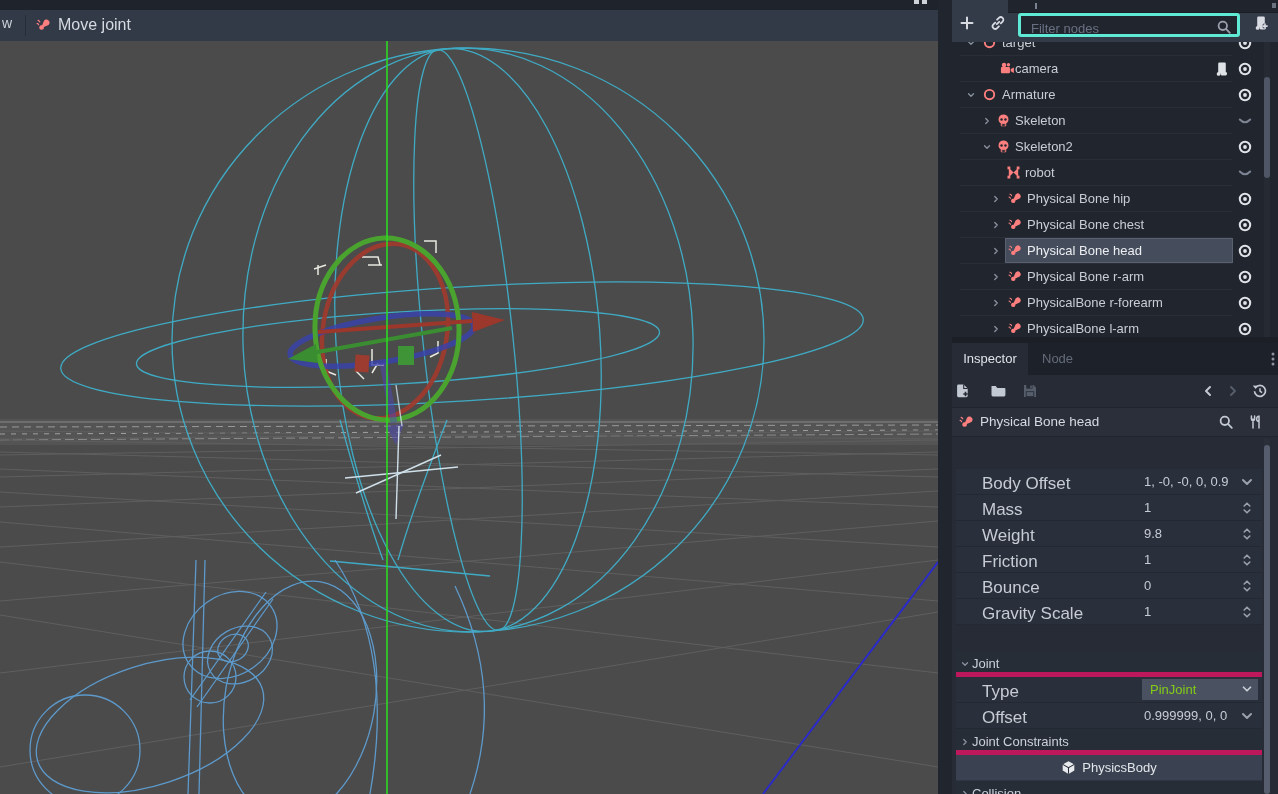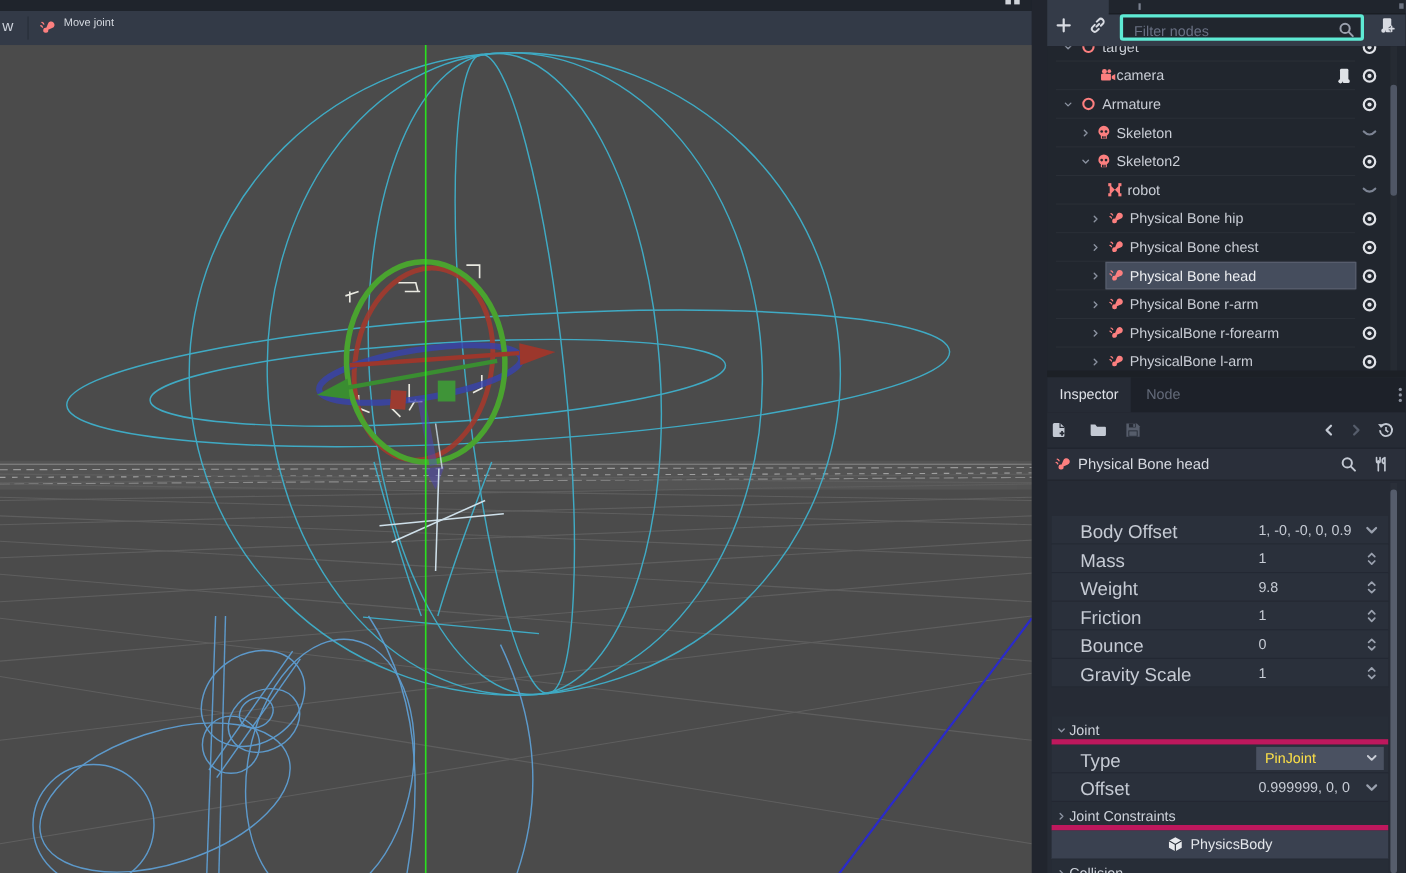--- a/index.html
+++ b/index.html
@@ -5,21 +5,21 @@
   html,body{margin:0;padding:0;background:#1d2127;font-family:"Liberation Sans",sans-serif;}
   #stage{position:relative;width:1278px;height:794px;overflow:hidden;background:#21252e;}
   .abs{position:absolute;}
   .ic{display:block;}
   
   #vp-topstrip{left:0;top:0;width:938px;height:10px;background:#1f242c;}
   #vp-toolbar{left:0;top:10px;width:938px;height:31px;background:#333a47;border-bottom:1px solid #262b35;}
   #vp-toolbar .wlab{position:absolute;left:2px;top:5px;color:#ccd1da;font-size:14px;}
   #vp-toolbar .sep{position:absolute;left:25px;top:5px;width:1px;height:21px;background:#272d38;}
   #vp-toolbar .boneic{position:absolute;left:36px;top:7px;color:#fc7f7f;}
-  #vp-toolbar .tlab{position:absolute;left:58px;top:6px;color:#d6dae1;font-size:10px;}
+  #vp-toolbar .tlab{position:absolute;left:58px;top:6px;color:#d6dae1;font-size:16px;}
   #viewport{left:0;top:41px;width:938px;height:753px;background:#4b4b4b;}
   
   #dockgap{left:938px;top:0;width:14px;height:794px;background:#21252e;}
   #dock{left:952px;top:0;width:326px;height:794px;}
   #scene-header{position:absolute;left:0;top:0;width:326px;height:42px;background:#343b48;}
   #scene-tabshadow{position:absolute;left:56px;top:0;width:270px;height:12px;background:#20252d;border-bottom:1px solid #191d24;}
   .hbtn{position:absolute;top:15px;color:#d8dbe2;}
   #filter-wrap{position:absolute;left:66px;top:13px;width:222px;height:24px;background:#21262e;border:3px solid #5eead4;border-radius:3px;box-sizing:border-box;}
   #filter-wrap input{position:absolute;left:8px;top:2px;width:180px;height:18px;background:transparent;border:none;outline:none;color:#a9aeba;font-size:13px;font-family:"Liberation Sans",sans-serif;}
   #filter-wrap input::placeholder{color:#697083;}
@@ -58,21 +58,21 @@
   #plist{position:absolute;left:4px;top:0;width:306px;height:357px;}
   .prow{position:absolute;left:0;width:306px;height:26px;background:#2a303b;border-bottom:1px solid #232833;box-sizing:border-box;}
   .prow .plbl{position:absolute;left:26px;top:5px;font-size:17px;color:#c6cbd4;white-space:nowrap;}
   .prow .pval{position:absolute;left:188px;top:5px;font-size:13px;color:#c6cbd4;white-space:nowrap;}
   .prow .ctl{position:absolute;left:283px;top:5px;color:#9aa1ae;}
   .pcat{position:absolute;left:0;width:306px;height:26px;background:#3a4150;border-bottom:1px solid #2f3542;box-sizing:border-box;display:flex;align-items:center;justify-content:center;gap:6px;color:#e3e6ea;font-size:13px;}
   .pgroup{position:absolute;left:0;width:306px;height:26px;background:#272d37;border-bottom:5px solid #be185d;box-sizing:border-box;}
   .pgroup .garw{position:absolute;left:4px;top:8px;color:#8b92a0;}
   .pgroup .glbl{position:absolute;left:16px;top:5px;font-size:13px;color:#ccd1d9;}
   .dd{position:absolute;left:186px;top:2px;width:116px;height:21px;background:#4a5161;}
-  .dd .dtxt{position:absolute;left:8px;top:3px;font-size:13px;color:#fde047;}
+  .dd .dtxt{position:absolute;left:8px;top:3px;font-size:13px;color:#84cc16;}
   .dd .dchev{position:absolute;right:4px;top:3px;color:#c9cdd6;}
   #insp-sb-track{position:absolute;left:312px;top:96px;width:6px;height:355px;background:#2a2f39;}
   #insp-sb{position:absolute;left:312px;top:102px;width:6px;height:349px;background:#565d6c;border-radius:3px;}
   .mark{position:absolute;background:#cfd3d9;}
 </style>
 </head>
 <body>
 
 <svg width="0" height="0" style="position:absolute">
 <defs>

